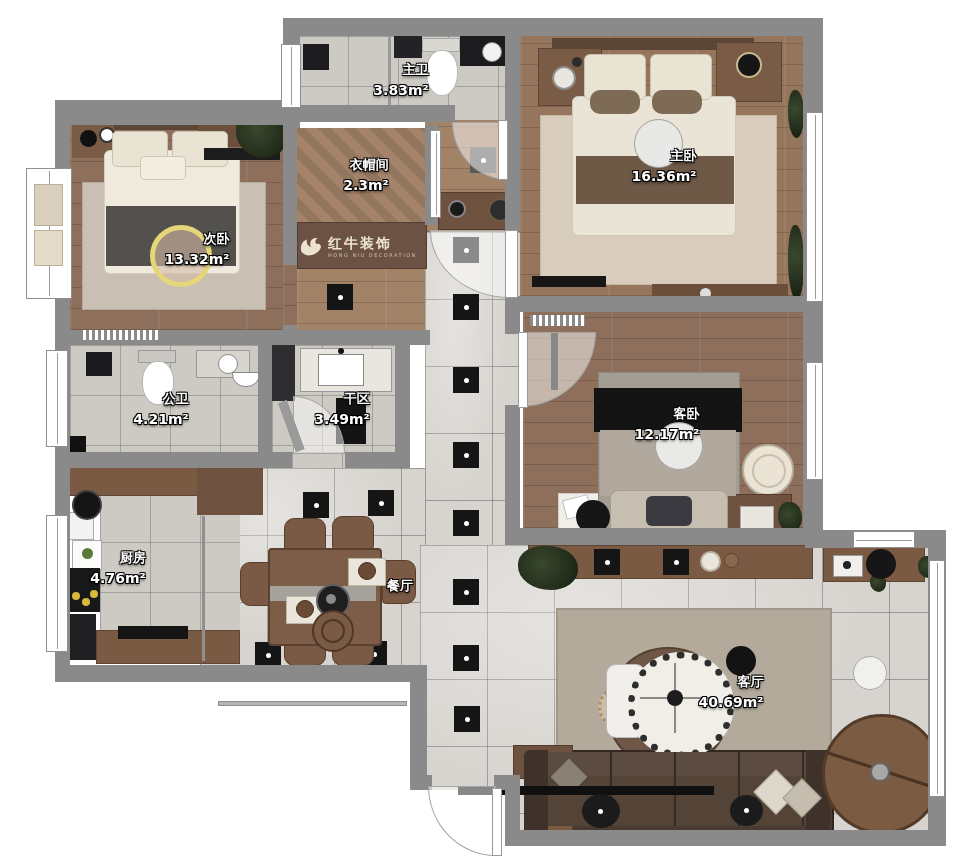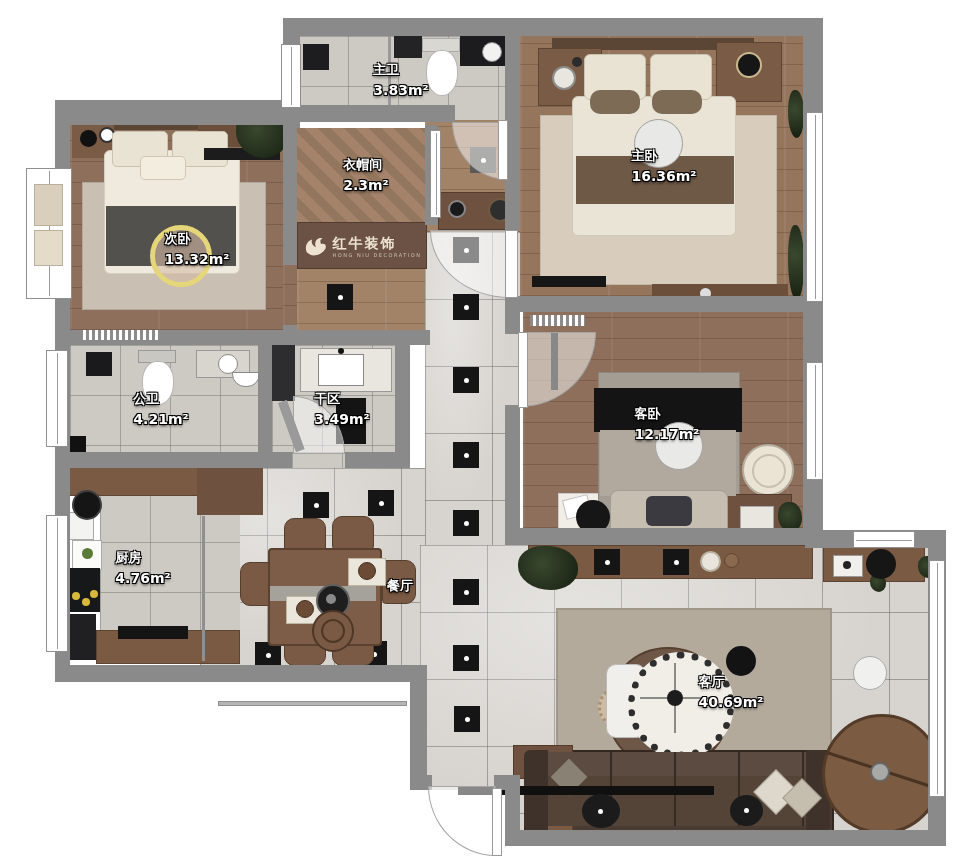--- a/index.html
+++ b/index.html
@@ -37,27 +37,27 @@
   .f3{position:absolute;z-index:14;}
   .round{border-radius:50%;}
   .atile{position:absolute;width:26px;height:26px;background:#151515;z-index:8;}
   .atile::after{content:"";position:absolute;left:50%;top:50%;width:5px;height:5px;margin:-2px 0 0 -2px;border-radius:50%;background:#fff;}
   .plant{position:absolute;z-index:13;border-radius:45% 55% 50% 60%;
     background:radial-gradient(circle at 40% 40%,#39482e,#161e10);}
   .lamp{position:absolute;border-radius:50%;z-index:16;}
   .hatch{position:absolute;z-index:21;background:repeating-linear-gradient(90deg,#8b8b8b 0 3px,#fff 3px 6px);}
   
   .lbl{position:absolute;z-index:30;transform:translate(-50%,-50%);display:flex;flex-direction:column;
-       align-items:flex-start;color:#fff;font-weight:bold;white-space:nowrap;text-align:center;
+       align-items:flex-end;color:#fff;font-weight:bold;white-space:nowrap;text-align:center;
        text-shadow:-1px -1px 0 #000,1px -1px 0 #000,-1px 1px 0 #000,1px 1px 0 #000,0 2px 3px rgba(0,0,0,.8);}
   .lbl .n{font-size:13px;line-height:1.6;}
   .lbl .a{font-size:14px;line-height:1.4;}
   
   .logo{position:absolute;left:297px;top:222px;width:128px;height:45px;background:#6b5244;
-        border:1px solid #513c30;z-index:15;display:flex;align-items:center;justify-content:center;gap:4px;}
+        border:1px solid #513c30;z-index:15;display:flex;align-items:center;justify-content:flex-start;gap:4px;}
   .logo .cn{color:#ece2cf;font-size:14px;font-weight:bold;letter-spacing:2px;line-height:1.1;}
   .logo .en{color:#cfc2ab;font-size:5px;letter-spacing:1.5px;line-height:1.2;display:block;}
   .sofa-div{background:repeating-linear-gradient(90deg,transparent 0 62px,#362a22 62px 64px);}
 </style>
 </head>
 <body>
 
 <div class="plan">
 
   <div class="btile" style="left:298px;top:36px;width:207px;height:84px"></div>
@@ -333,21 +333,21 @@
     <span class="a">13.32m²</span>
   </div>
   <div class="lbl" style="left:161px;top:409px">
     <span class="n">公卫</span>
     <span class="a">4.21m²</span>
   </div>
   <div class="lbl" style="left:342px;top:409px">
     <span class="n">干区</span>
     <span class="a">3.49m²</span>
   </div>
-  <div class="lbl" style="left:143px;top:568px">
+  <div class="lbl" style="left:118px;top:568px">
     <span class="n">厨房</span>
     <span class="a">4.76m²</span>
   </div>
   <div class="lbl" style="left:400px;top:586px">
     <span class="n">餐厅</span>
   </div>
   <div class="lbl" style="left:667px;top:424px">
     <span class="n">客卧</span>
     <span class="a">12.17m²</span>
   </div>

